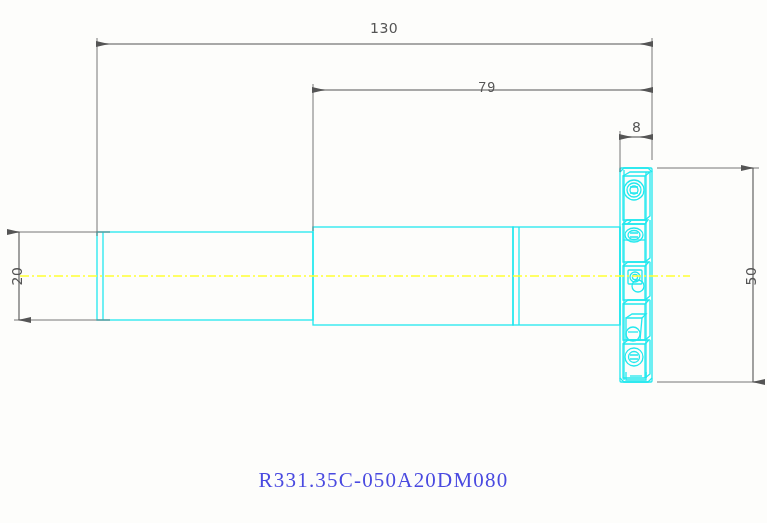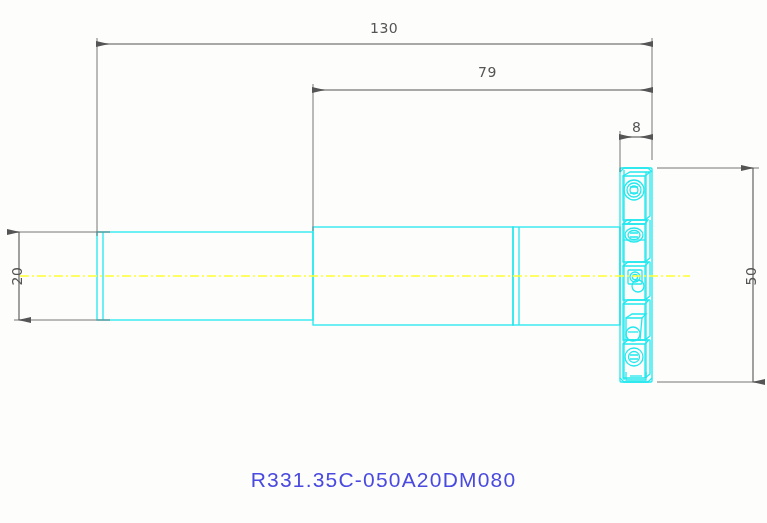--- a/index.html
+++ b/index.html
@@ -16,21 +16,21 @@
     white-space:nowrap;
   }
   .dimtext.vert{
     transform-origin:center center;
   }
   #partlabel{
     position:absolute;
     left:0; right:0;
     top:468px;
     text-align:center;
-    font-family:Liberation Sans, sans-serif;
+    font-family:Liberation Serif, serif;
     font-size:21px;
     color:#4a4ae0;
     letter-spacing:1.2px;
     white-space:nowrap;
   }
 </style>
 </head>
 <body>
 
 <div id="stage">
@@ -160,21 +160,21 @@
       <line x1="620" y1="137" x2="652" y2="137" marker-start="url(#arrH)" marker-end="url(#arrH)"></line>
 
       <line x1="19" y1="232" x2="19" y2="320" marker-start="url(#arrV)" marker-end="url(#arrV)"></line>
 
       <line x1="753" y1="168" x2="753" y2="382" marker-start="url(#arrV)" marker-end="url(#arrV)"></line>
     </g>
   </svg>
 
   <div class="dimtext" style="left:370px;top:20px;">130</div>
 
-  <div class="dimtext" style="left:478px;top:64px;">79</div>
+  <div class="dimtext" style="left:478px;top:80px;font-family:Liberation Mono, monospace;">79</div>
 
   <div class="dimtext" style="left:632px;top:119px;">8</div>
 
   <div class="dimtext vert" style="left:4px;top:268px;width:26px;text-align:center;transform:rotate(-90deg);">20</div>
 
   <div class="dimtext vert" style="left:738px;top:268px;width:26px;text-align:center;transform:rotate(-90deg);">50</div>
 
   <div id="partlabel">R331.35C-050A20DM080</div>
 
 </div>

